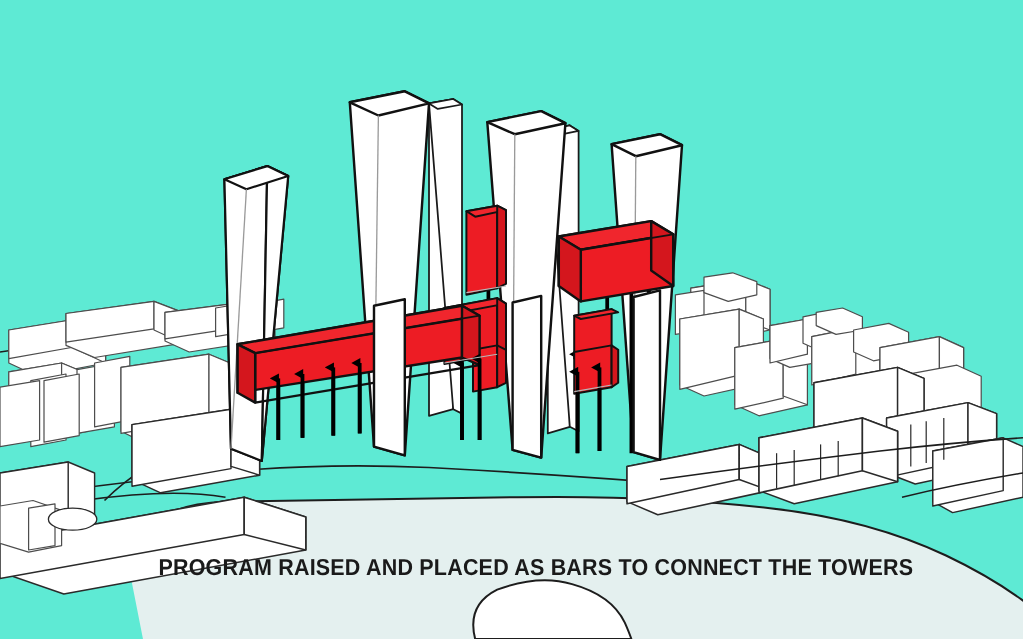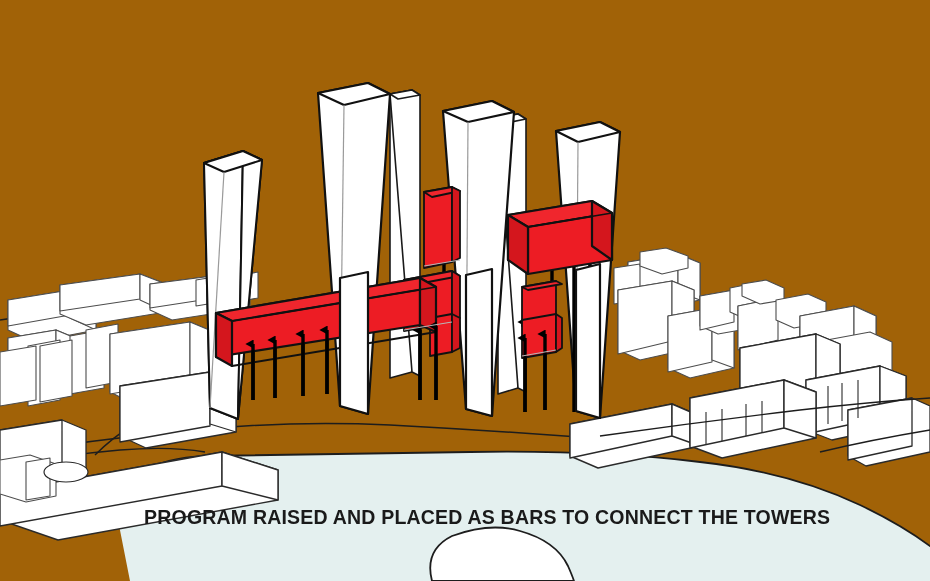--- a/index.html
+++ b/index.html
@@ -1,18 +1,18 @@
 <!DOCTYPE html>
 <html><head>
 <meta charset="utf-8">
 <style>
   html,body{margin:0;padding:0;background:#ffffff;}
   #stage{
     position:relative;width:930px;height:581px;overflow:hidden;
-    background:#a16207;
+    background:#5eead4;
     font-family:"Liberation Sans", sans-serif;
     text-decoration:underline;
   }
   #scene{position:absolute;inset:0;width:930px;height:581px;display:block;}
   #caption{
     position:absolute;left:144px;top:505px;
     font-family:"Liberation Sans", sans-serif;
     font-weight:700;font-size:21px;letter-spacing:0.2px;
     color:#1a1a1a;white-space:nowrap;
     transform:scaleX(0.93);transform-origin:left center;

